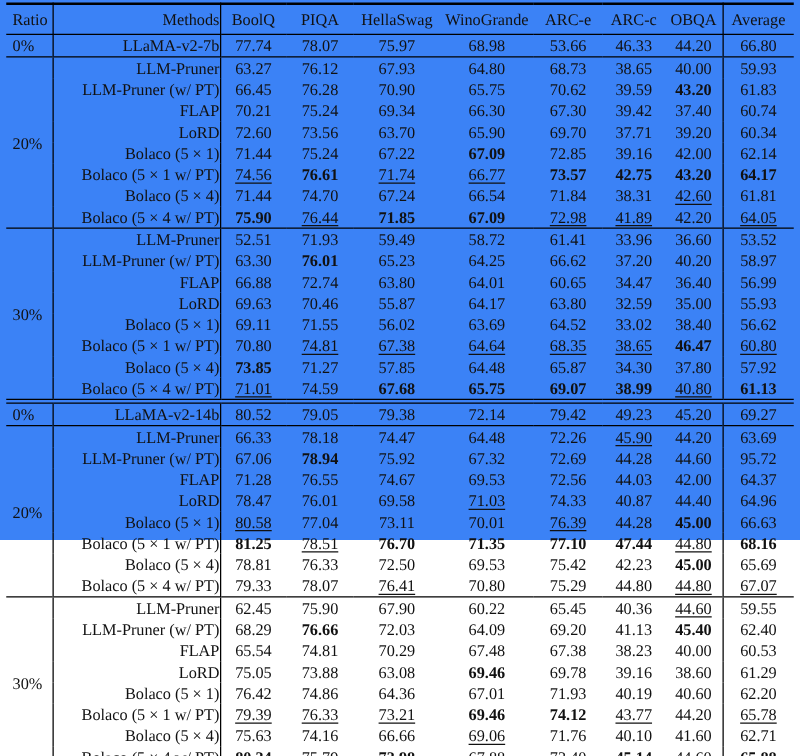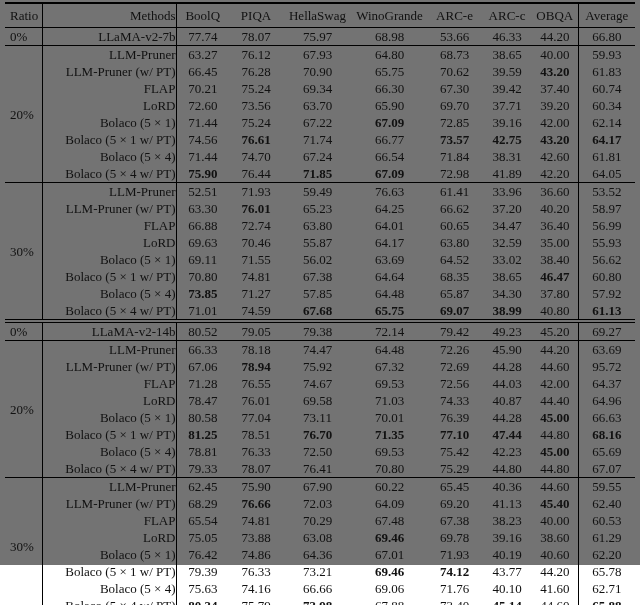--- a/index.html
+++ b/index.html
@@ -5,22 +5,22 @@
   html, body {
     margin: 0;
     padding: 0;
     background: #ffffff;
     width: 640px;
     height: 605px;
     overflow: hidden;
   }
   .page {
     width: 640px;
-    height: 565px;
-    background: #737373;
+    height: 432px;
+    background: #3b82f6;
     box-sizing: border-box;
     padding: 2px 5px 0 5px;
     font-family: "Liberation Serif", "DejaVu Serif", serif;
     color: #111111;
   }
   table.results {
     border-collapse: collapse;
     table-layout: fixed;
     width: 630px;
     border-top: 2px solid #000;
@@ -39,21 +39,21 @@
   }
   thead th { height: 23px; line-height: 23px; border-bottom: 1px solid #000; }
   th.col-ratio, td.ratio { text-align: left; padding-left: 5px; border-right: 1px solid #000; }
   th.col-methods, td.method { text-align: right; padding-left: 11px; border-right: 1px solid #000; }
   th.num, td.num { text-align: center; }
   th.vr, td.vr { border-right: 1px solid #000; }
   td.ratio { vertical-align: middle; }
   tr.sec-top td { border-top: 1px solid #000; }
   tr.sec-double-top td { border-top: 4px double #000; }
   td.b { font-weight: bold; margin-top: 14px; }
-  td.u { text-underline-offset: 2px; text-decoration-thickness: 1px; }
+  td.u { text-decoration: underline; text-underline-offset: 2px; text-decoration-thickness: 1px; }
 </style>
 </head>
 <body>
 
 <div class="page">
   <table class="results">
     <colgroup>
       <col style="width:37px">
       <col style="width:134px">
       <col style="width:53px">
@@ -180,21 +180,21 @@
           <td class="num u">41.89</td>
           <td class="num vr">42.20</td>
           <td class="num u">64.05</td>
         </tr>
         <tr class="sec-top">
           <td class="ratio" rowspan="8">30%</td>
           <td class="method">LLM-Pruner</td>
           <td class="num">52.51</td>
           <td class="num">71.93</td>
           <td class="num">59.49</td>
-          <td class="num">76.63</td>
+          <td class="num">58.72</td>
           <td class="num">61.41</td>
           <td class="num">33.96</td>
           <td class="num vr">36.60</td>
           <td class="num">53.52</td>
         </tr>
         <tr>
           <td class="method">LLM-Pruner (w/ PT)</td>
           <td class="num">63.30</td>
           <td class="num b">76.01</td>
           <td class="num">65.23</td>

